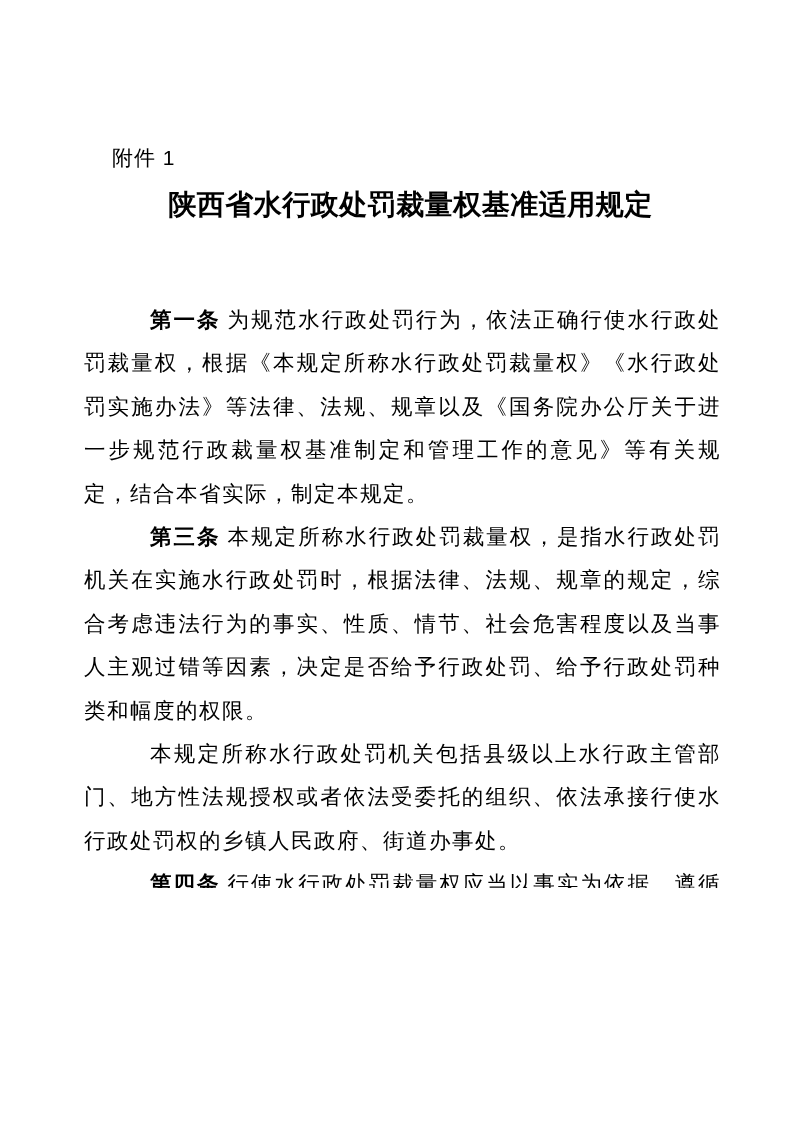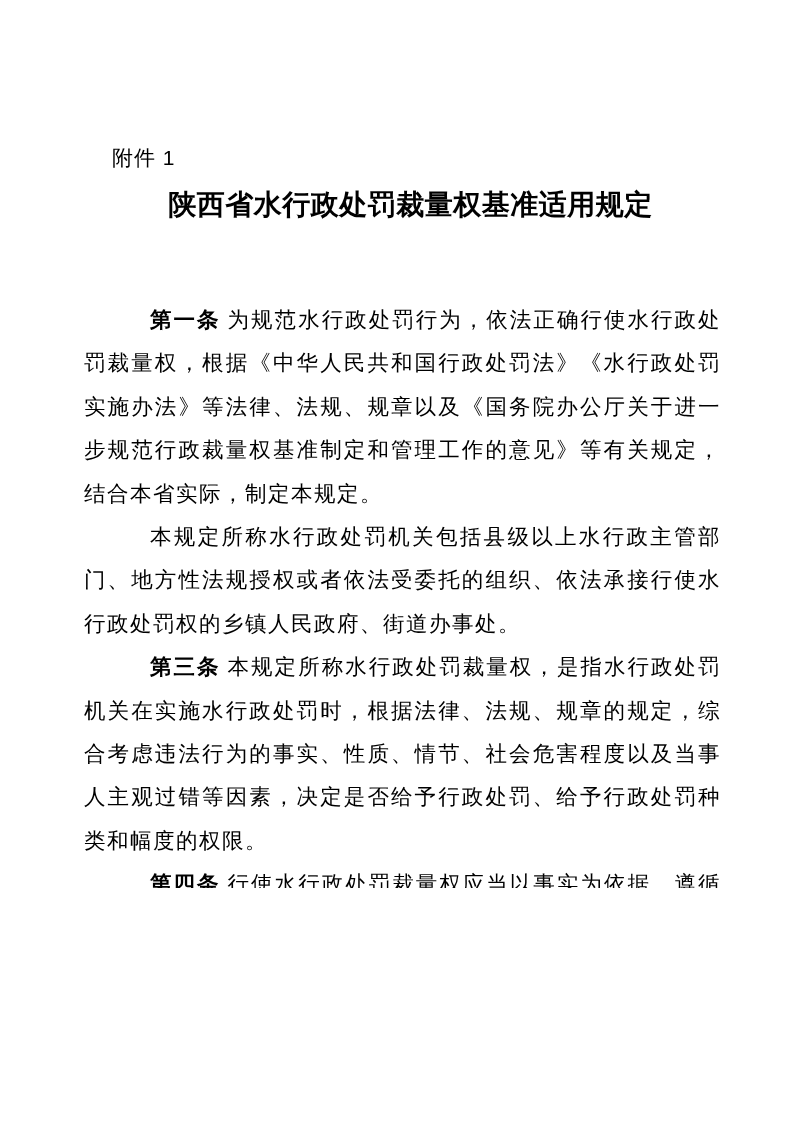--- a/index.html
+++ b/index.html
@@ -72,20 +72,20 @@
 </style>
 </head>
 <body>
 
 <div class="page">
   <div class="attachment-label">附件 1</div>
 
   <h1 class="doc-title">陕西省水行政处罚裁量权基准适用规定</h1>
 
   <div class="doc-body">
-      <p><span class="lead">第一条</span><span>为规范水行政处罚行为，依法正确行使水行政处罚裁量权，根据《中华人民共和国行政处罚法》《水行政处罚实施办法》等法律、法规、规章以及《国务院办公厅关于进一步规范行政裁量权基准制定和管理工作的意见》等有关规定，结合本省实际，制定本规定。</span></p>
+      <p><span class="lead">第一条</span><span>为规范水行政处罚行为，依法正确行使水行政处罚裁量权，根据《本规定所称水行政处罚裁量权》《水行政处罚实施办法》等法律、法规、规章以及《国务院办公厅关于进一步规范行政裁量权基准制定和管理工作的意见》等有关规定，结合本省实际，制定本规定。</span></p>
+      <p><span class="lead">第三条</span><span>本规定所称水行政处罚裁量权，是指水行政处罚机关在实施水行政处罚时，根据法律、法规、规章的规定，综合考虑违法行为的事实、性质、情节、社会危害程度以及当事人主观过错等因素，决定是否给予行政处罚、给予行政处罚种类和幅度的权限。</span></p>
       <p><span>本规定所称水行政处罚机关包括县级以上水行政主管部门、地方性法规授权或者依法受委托的组织、依法承接行使水行政处罚权的乡镇人民政府、街道办事处。</span></p>
-      <p><span class="lead">第三条</span><span>本规定所称水行政处罚裁量权，是指水行政处罚机关在实施水行政处罚时，根据法律、法规、规章的规定，综合考虑违法行为的事实、性质、情节、社会危害程度以及当事人主观过错等因素，决定是否给予行政处罚、给予行政处罚种类和幅度的权限。</span></p>
       <p><span class="lead">第四条</span><span>行使水行政处罚裁量权应当以事实为依据，遵循公正公开、过罚相当、处罚与教育相结合的原则综合裁量，保</span></p>
     </div>
 
   <div class="page-number">— 3 —</div>
 </div>
 
 </body></html>

